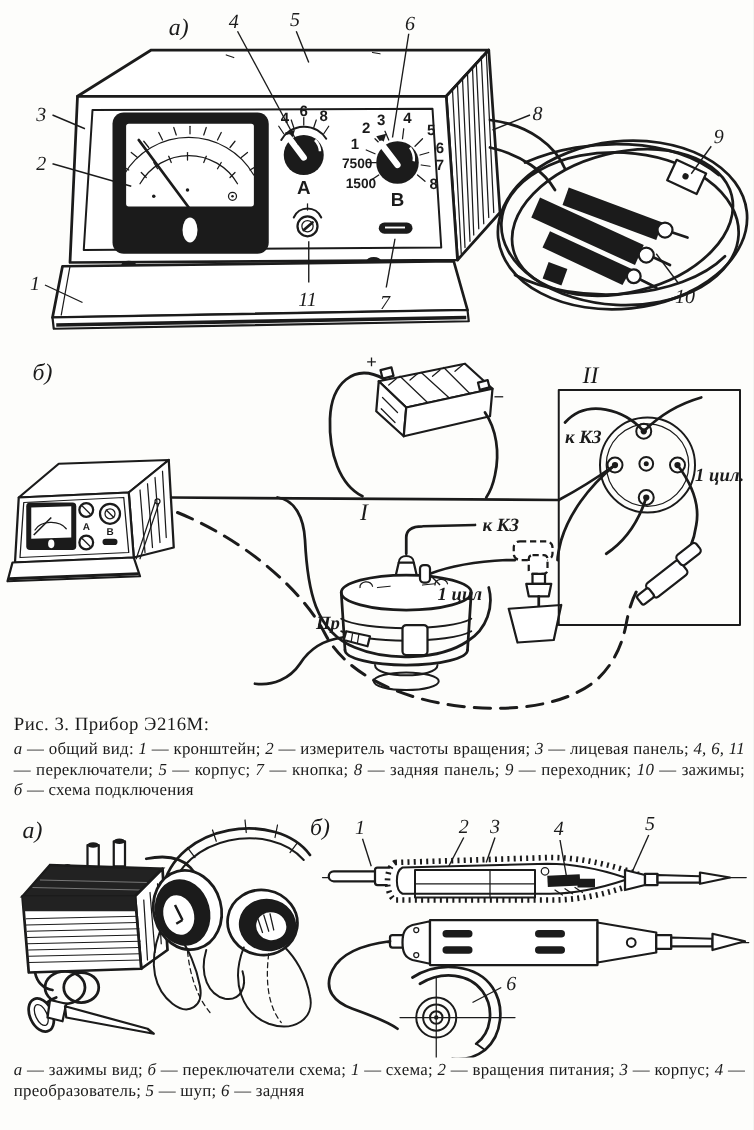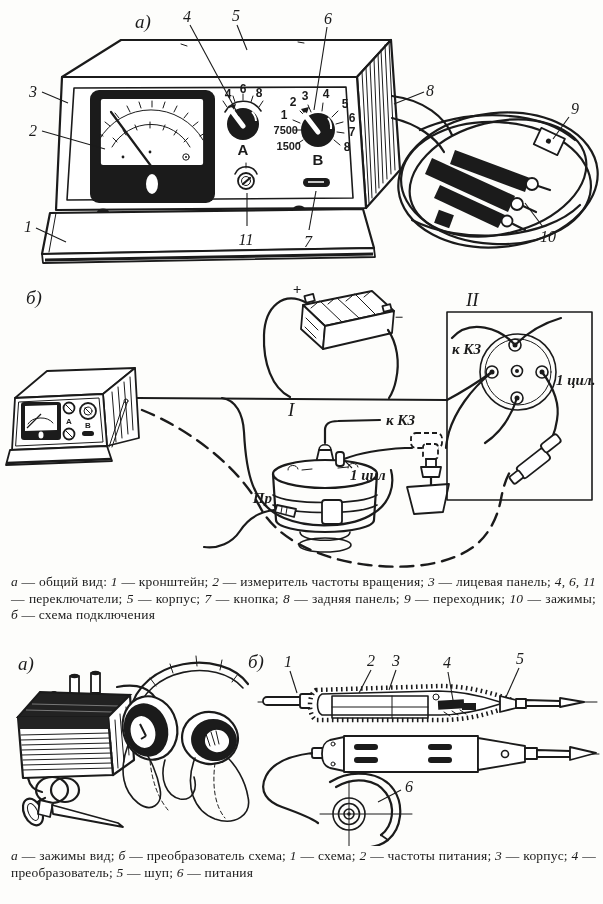--- a/index.html
+++ b/index.html
@@ -351,20 +351,21 @@
         <g transform="rotate(-38 535 462)">
           <rect x="516" y="455" width="34" height="14" rx="3" class="sw" stroke-width="1.6"></rect>
           <rect x="549" y="452" width="20" height="10" rx="3" class="sw" stroke-width="1.4"></rect>
           <rect x="505" y="458" width="12" height="9" rx="2" class="sw" stroke-width="1.4"></rect>
         </g>
       </g>
     </g>
   </svg>
 
   <div class="caption" style="top:572px">
+    <div class="cap-title">Рис. 3. Прибор Э216М:</div>
     <p class="cap-legend"><i>а</i><span> — общий вид: </span><i>1</i><span> — кронштейн; </span><i>2</i><span> — измеритель частоты вращения; </span><i>3</i><span> — лицевая панель; </span><i>4, 6, 11</i><span> — переключатели; </span><i>5</i><span> — корпус; </span><i>7</i><span> — кнопка; </span><i>8</i><span> — задняя панель; </span><i>9</i><span> — переходник; </span><i>10</i><span> — зажимы; </span><i>б</i><span> — схема подключения</span></p>
   </div>
 
   <svg width="603" height="206" viewBox="0 0 603 206" style="top:640px">
 
     <g>
       <text class="co2" x="18" y="30">а)</text>
 
       <g>
         <rect class="sw" x="70" y="36" width="9" height="20" stroke-width="1.4"></rect>
@@ -486,16 +487,16 @@
         <circle class="s" cx="349" cy="174" r="10.5"></circle>
         <circle class="s" cx="349" cy="174" r="5"></circle>
         <circle class="fk" cx="349" cy="174" r="1.8"></circle>
         <path class="s1" d="M320,174 L412,174 M349,141 L349,208" stroke-width=".9"></path>
       </g>
       <text class="co" x="405" y="152">6</text>
     </g>
   </svg>
 
   <div class="caption" style="top:846px">
-    <p class="cap-legend"><i>а</i><span> — зажимы вид; </span><i>б</i><span> — преобразователь схема; </span><i>1</i><span> — схема; </span><i>2</i><span> — частоты питания; </span><i>3</i><span> — корпус; </span><i>4</i><span> — преобразователь; </span><i>5</i><span> — шуп; </span><i>6</i><span> — питания</span></p>
+    <p class="cap-legend"><i>а</i><span> — зажимы вид; </span><i>б</i><span> — переключатели схема; </span><i>1</i><span> — схема; </span><i>2</i><span> — вращения питания; </span><i>3</i><span> — корпус; </span><i>4</i><span> — преобразователь; </span><i>5</i><span> — шуп; </span><i>6</i><span> — задняя</span></p>
   </div>
 
 </div>
 
 </body></html>

